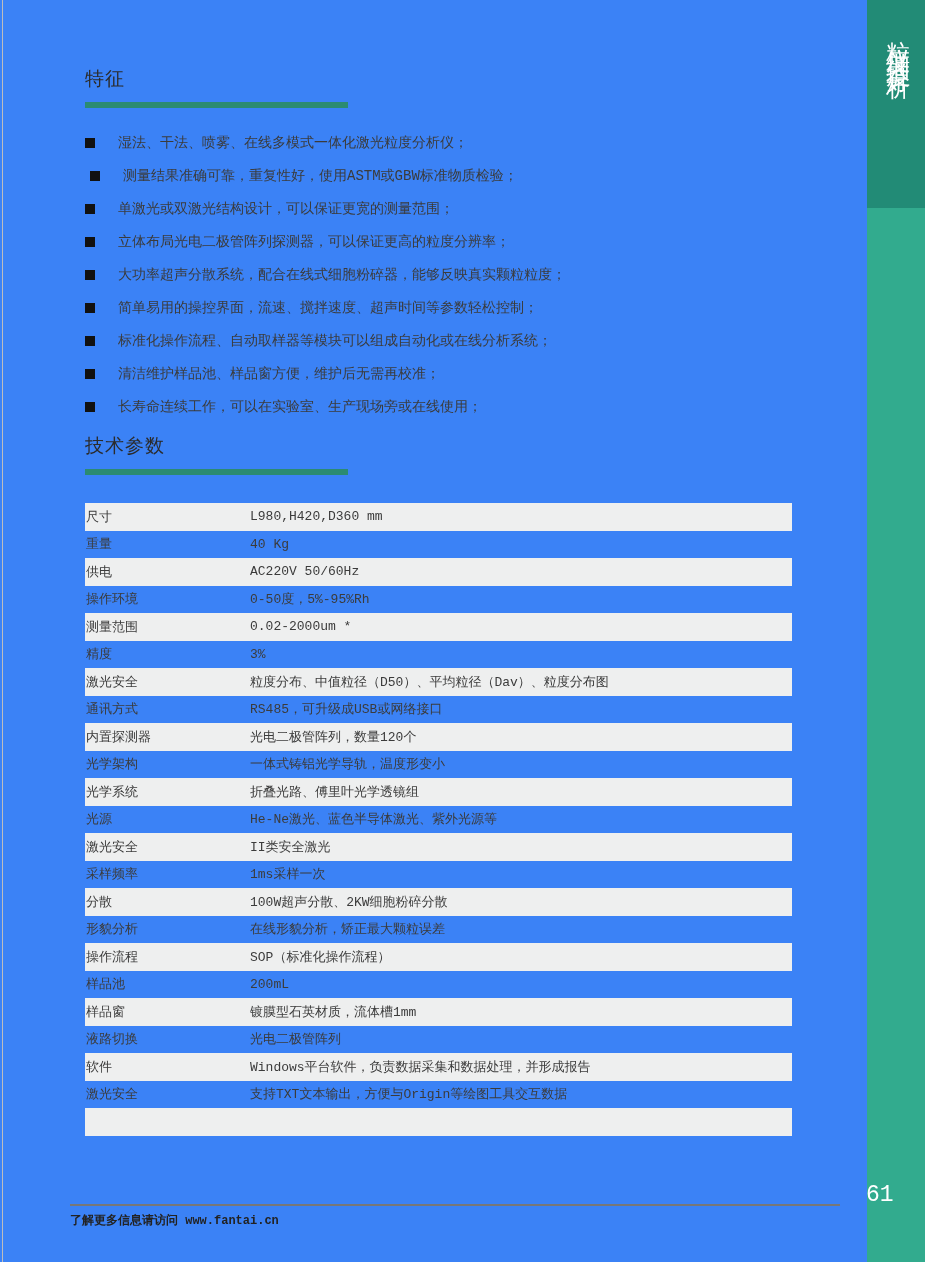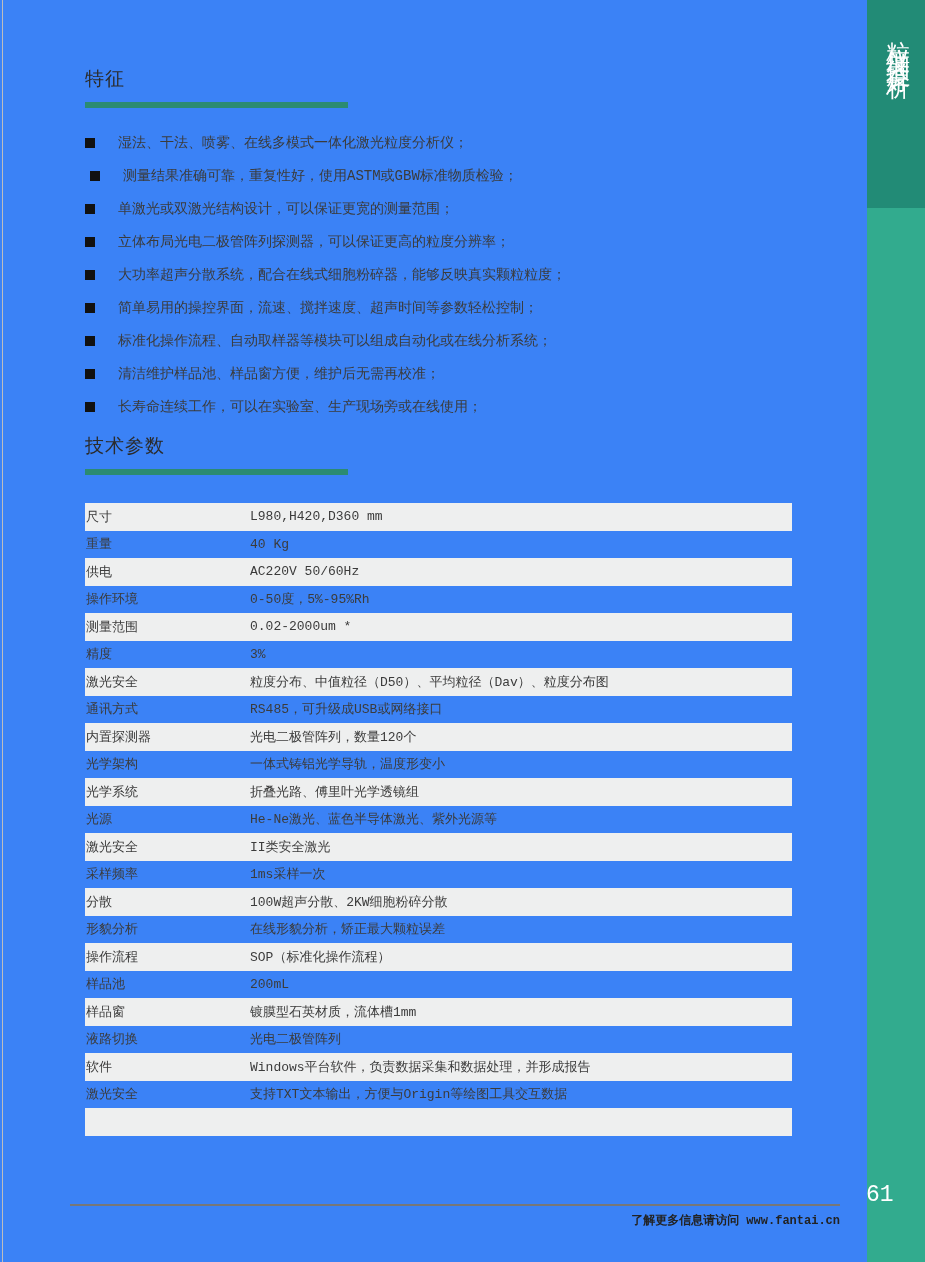--- a/index.html
+++ b/index.html
@@ -98,21 +98,20 @@
   .tlabel{flex:0 0 165px;padding-left:1px;}
   .tvalue{flex:1 1 auto;}
   
   .footer-line{
     position:absolute;left:70px;top:1204px;
     width:770px;height:2px;
     background:var(--footer_line);
   }
   .footer-note{
     position:absolute;top:1212px;left:70px;width:770px;
-    text-align:right;
     font-size:12px;font-weight:600;color:#222222;
   }
 </style>
 </head>
 <body>
 
 <div class="page">
 
   <div class="left-edge"></div>
 

